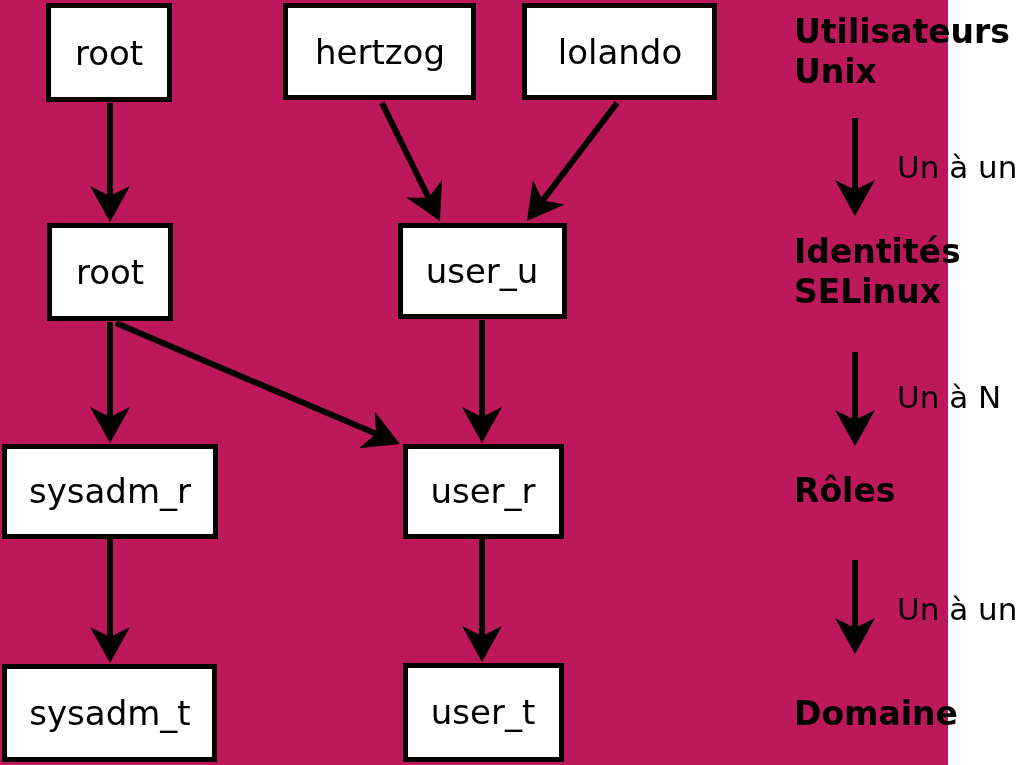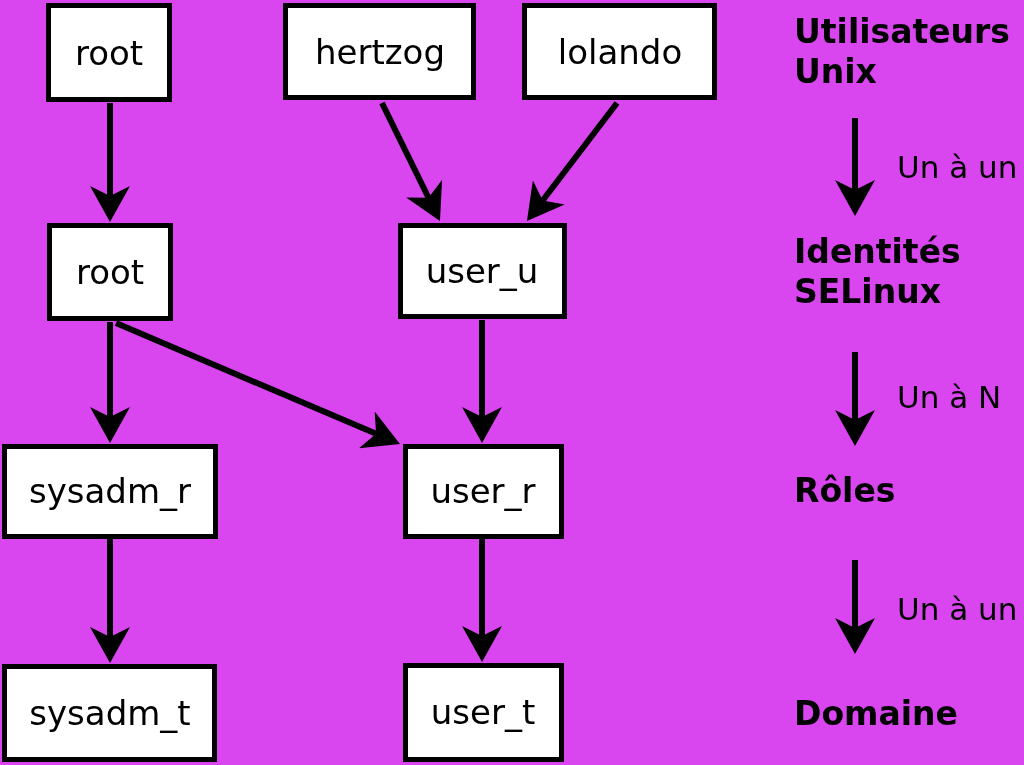--- a/index.html
+++ b/index.html
@@ -4,23 +4,23 @@
 <style>
   html, body {
     margin: 0;
     padding: 0;
     background: #ffffff;
     width: 1024px;
     height: 765px;
     overflow: hidden;
   }
   .diagram-wrap {
-    width: 1024px;
+    width: 948px;
     height: 765px;
-    background: #d946ef;
+    background: #be185d;
   }
   svg text {
     font-family: "DejaVu Sans", "Liberation Sans", sans-serif;
     fill: #000000;
   }
   .node-label {
     font-size: 34px;
     text-anchor: middle;
   }
   .legend-heading {

